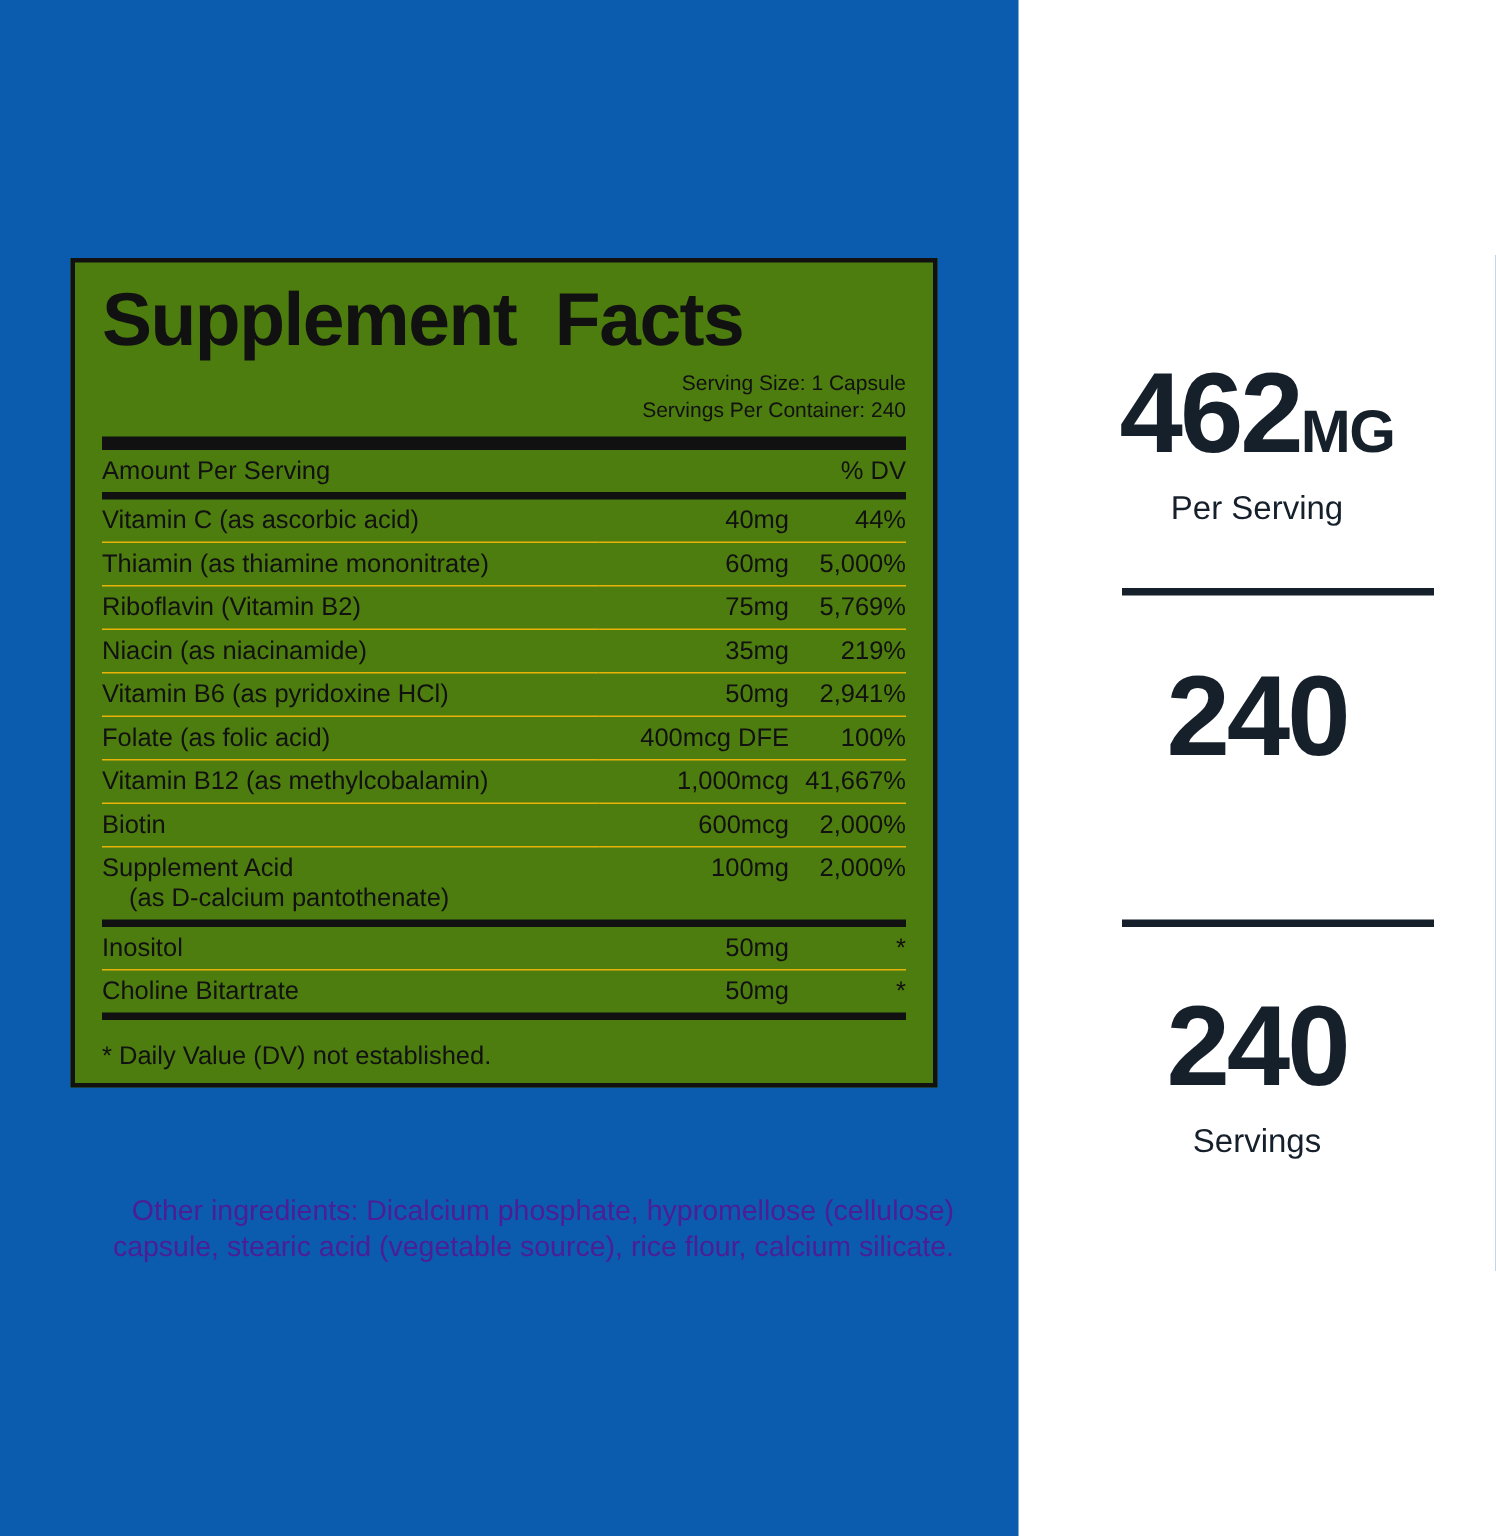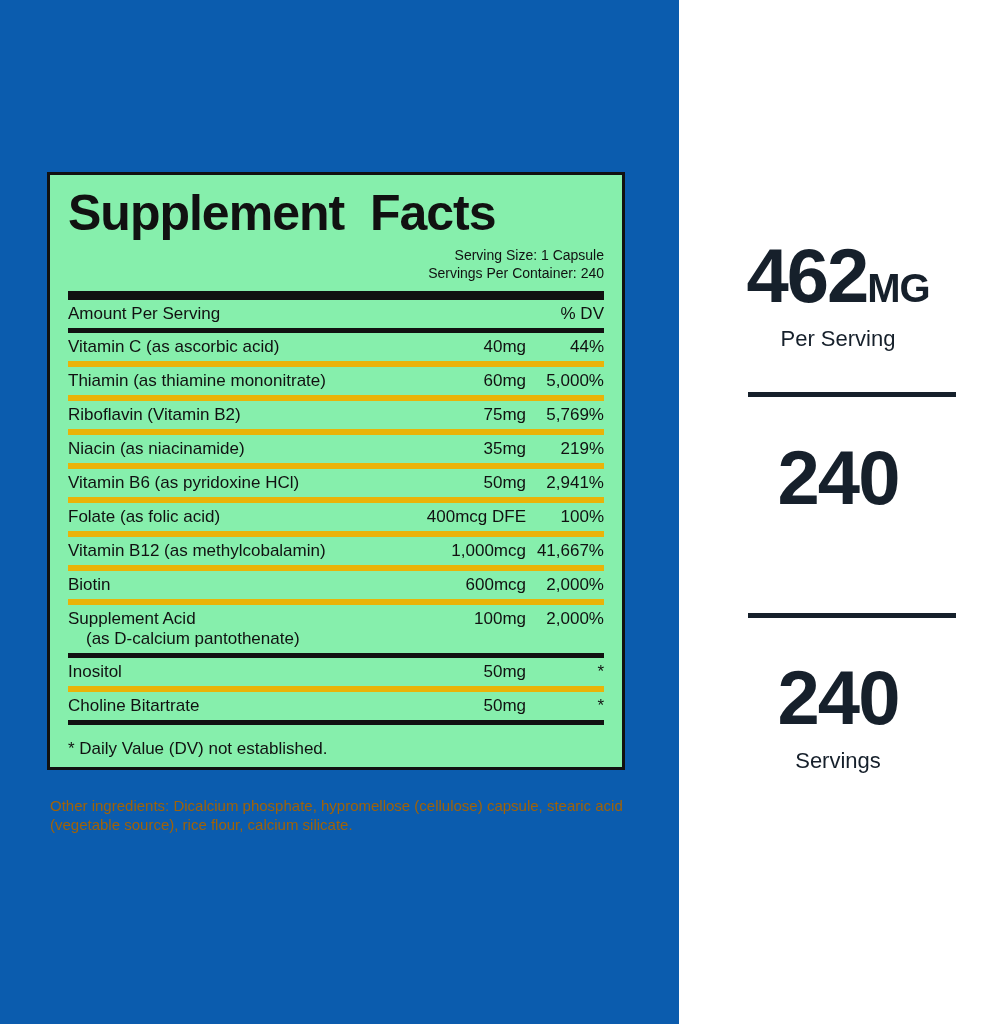--- a/index.html
+++ b/index.html
@@ -26,21 +26,21 @@
     width: 679px;
     height: 1024px;
     background: #0b5cae;
   }
   
   .sf-box {
     position: absolute;
     left: 47px;
     top: 172px;
     width: 578px;
-    background: #86efac;
+    background: #4d7c0f;
     border: 3px solid #111111;
     box-sizing: border-box;
     padding: 10px 18px 8px 18px;
   }
   .sf-title {
     font-family: "Liberation Sans", sans-serif;
     font-weight: bold;
     font-size: 50px;
     letter-spacing: -1px;
     line-height: 1.05;
@@ -73,38 +73,39 @@
   }
   .hdr td {
     font-weight: normal;
     padding-top: 3px;
     padding-bottom: 3px;
   }
   .col-name { text-align: left; }
   .col-amt { text-align: right; white-space: nowrap; padding-right: 14px; }
   .col-dv  { text-align: right; white-space: nowrap; width: 78px; }
   tr.rowline td {
-    border-top: 6px solid #eab308;
+    border-top: 1px solid #eab308;
   }
   .sub-line {
     display: block;
     padding-left: 18px;
   }
   .footnote {
     font-size: 17px;
     color: #111111;
     padding-top: 14px;
   }
   .other-ing {
     position: absolute;
     left: 50px;
     width: 586px;
-    color: #a16207;
-    font-size: 15px;
+    color: #4c1d95;
+    font-size: 19px;
     line-height: 1.28;
+    text-align: right;
   }
   
   .stats {
     position: absolute;
     left: 679px;
     top: 0;
     width: 258px;
     height: 1024px;
   }
   .stat {

